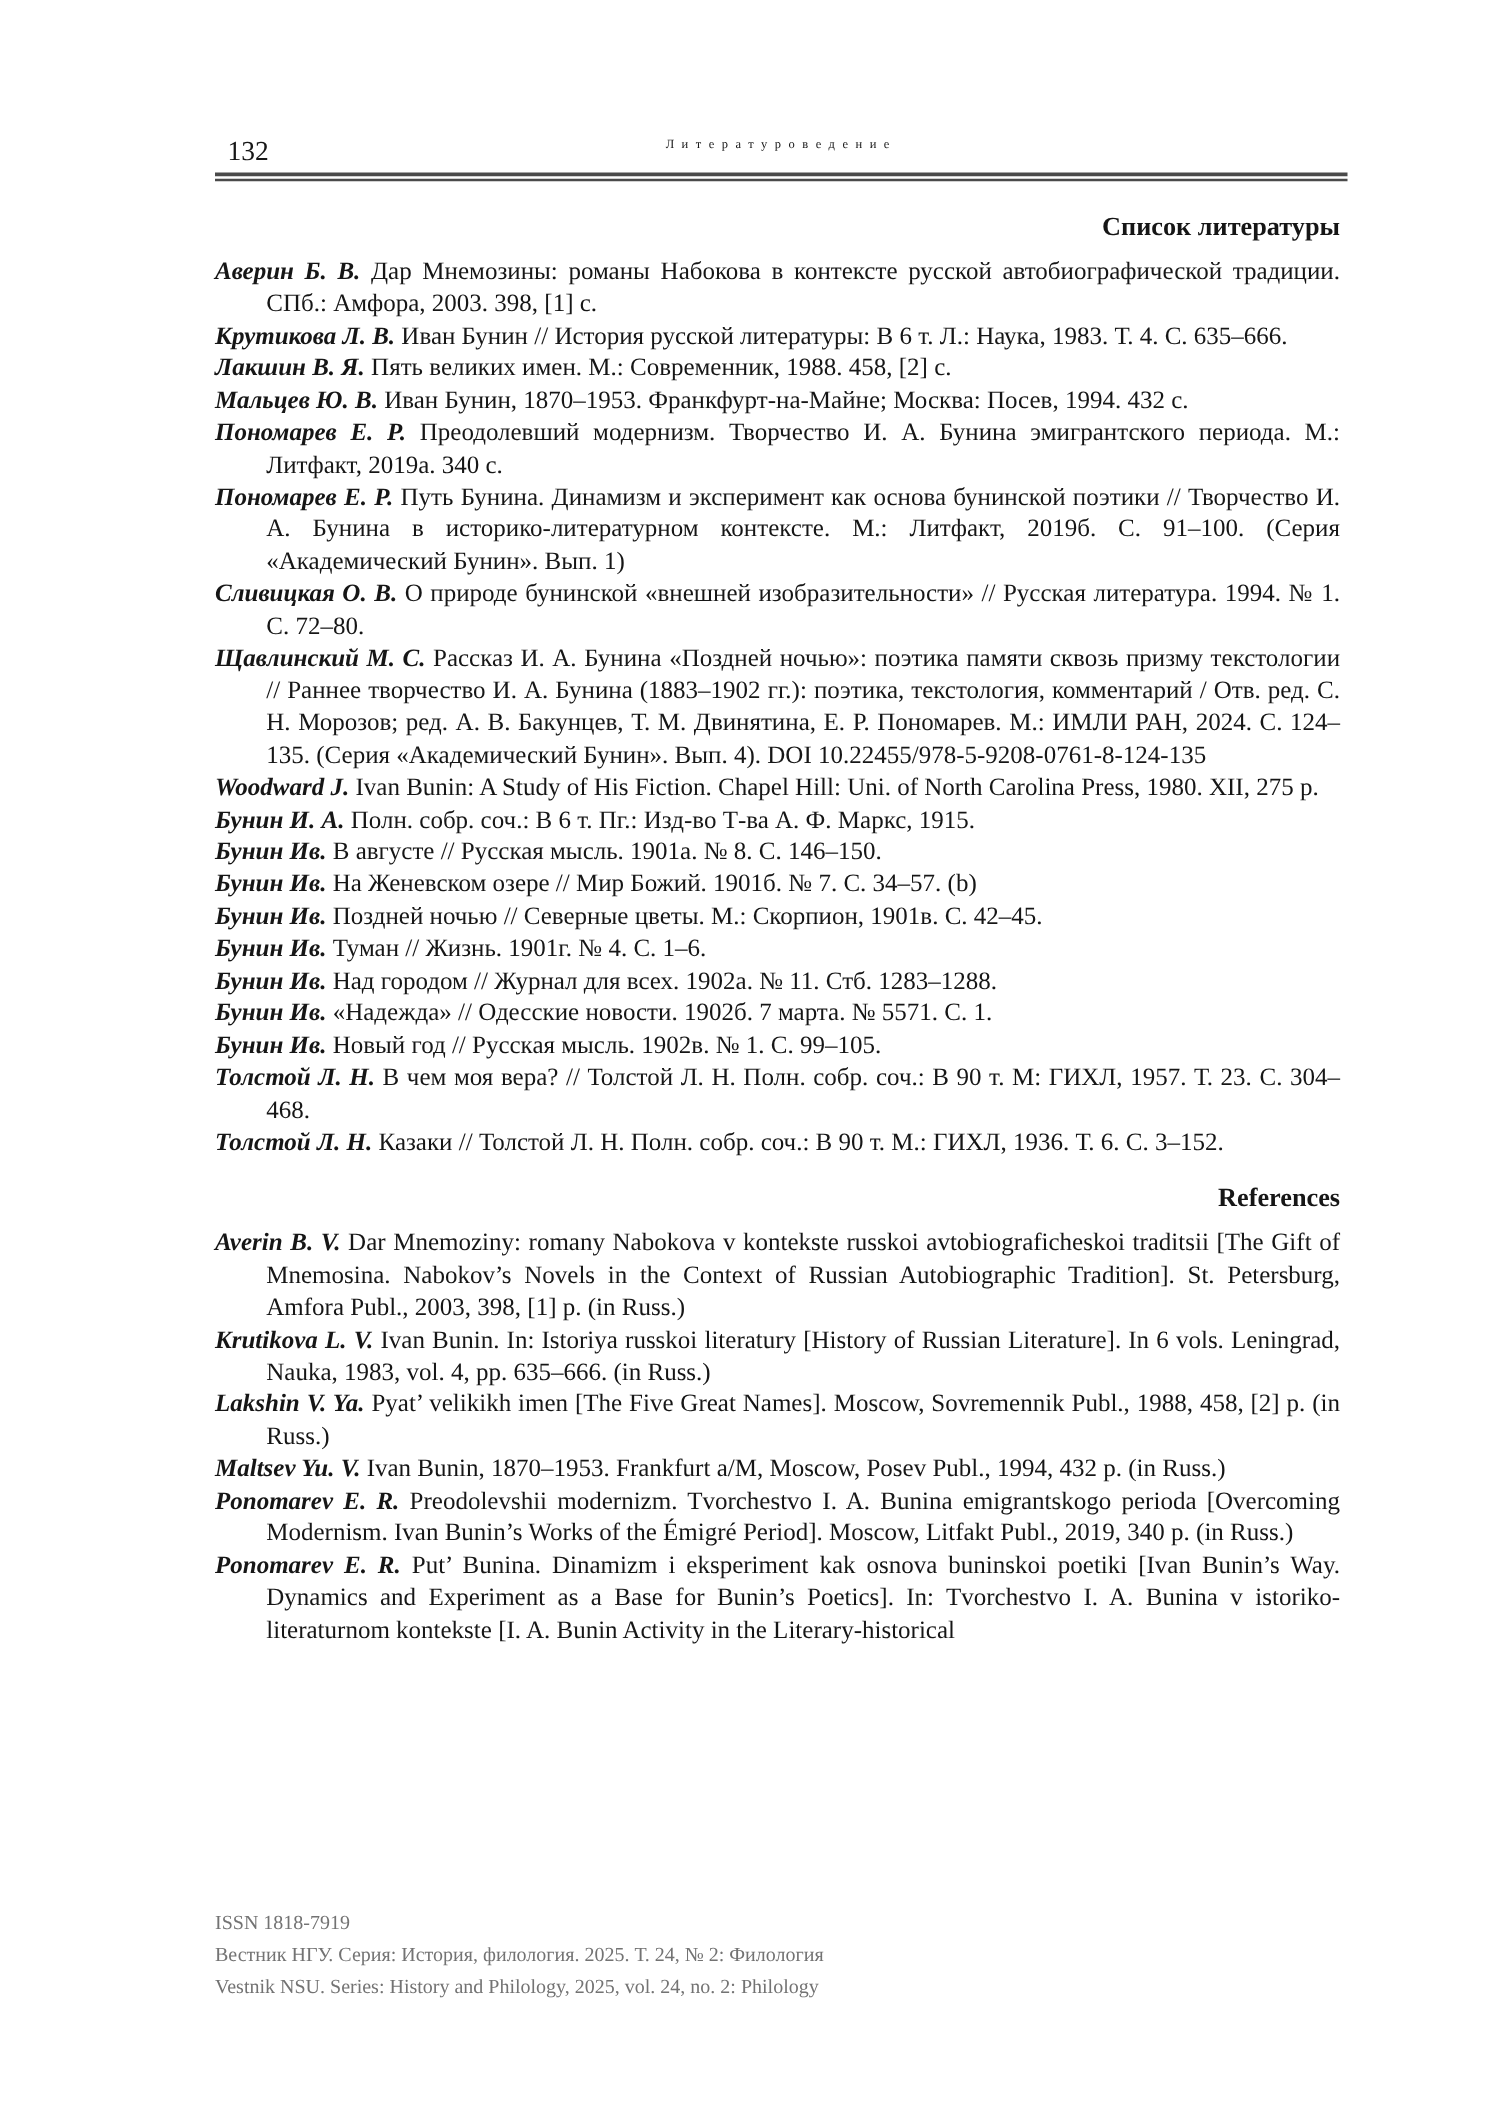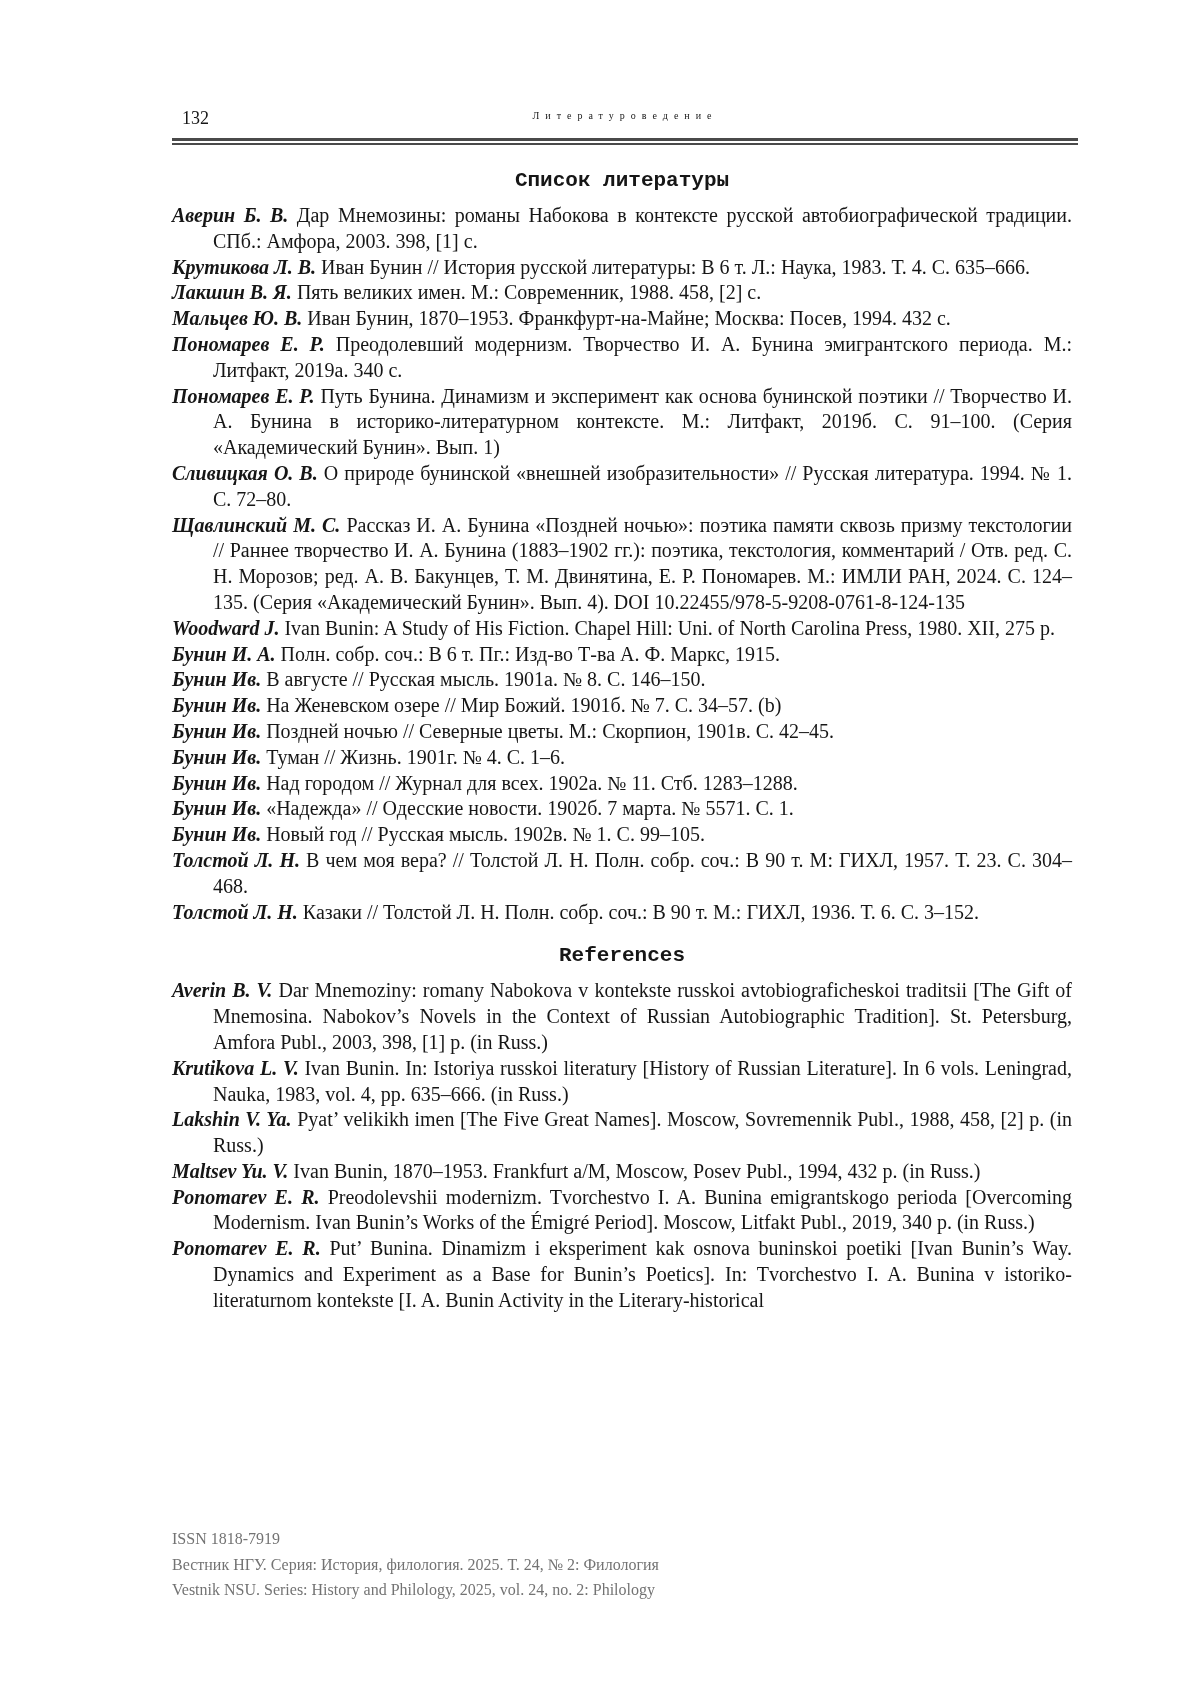--- a/index.html
+++ b/index.html
@@ -12,21 +12,21 @@
     overflow: hidden;
   }
   .page-header {
     position: absolute;
     left: 172px; top: 106px;
     width: 906px;
     height: 26px;
   }
   .page-number {
     position: absolute; left: 10px; top: 2px;
-    font-size: 18px;
+    font-size: 22px;
   }
   .running-title {
     text-align: center;
     font-size: 10px;
     letter-spacing: 6px;
     padding-top: 4px;
   }
   .header-rule {
     position: absolute;
     left: 172px; top: 138px;
@@ -34,25 +34,24 @@
   }
   .header-rule .rule-top    { height: 3px; background: #4a4a4a; }
   .header-rule .rule-gap    { height: 2px; background: transparent; }
   .header-rule .rule-bottom { height: 1.5px; background: #4a4a4a; }
   .content {
     position: absolute;
     left: 172px; top: 150px;
     width: 900px;
   }
   .section-heading {
-    text-align: center;
+    text-align: right;
     font-size: 21px;
     font-weight: bold;
     margin: 19px 0 11px 0;
-    font-family: Liberation Mono, monospace;
   }
   .entry {
     margin: 0;
     font-size: 20px;
     line-height: 25.8px;
     text-align: justify;
     padding-left: 41px;
     text-indent: -41px;
   }
   .entry .author { font-weight: bold; font-style: italic; }

